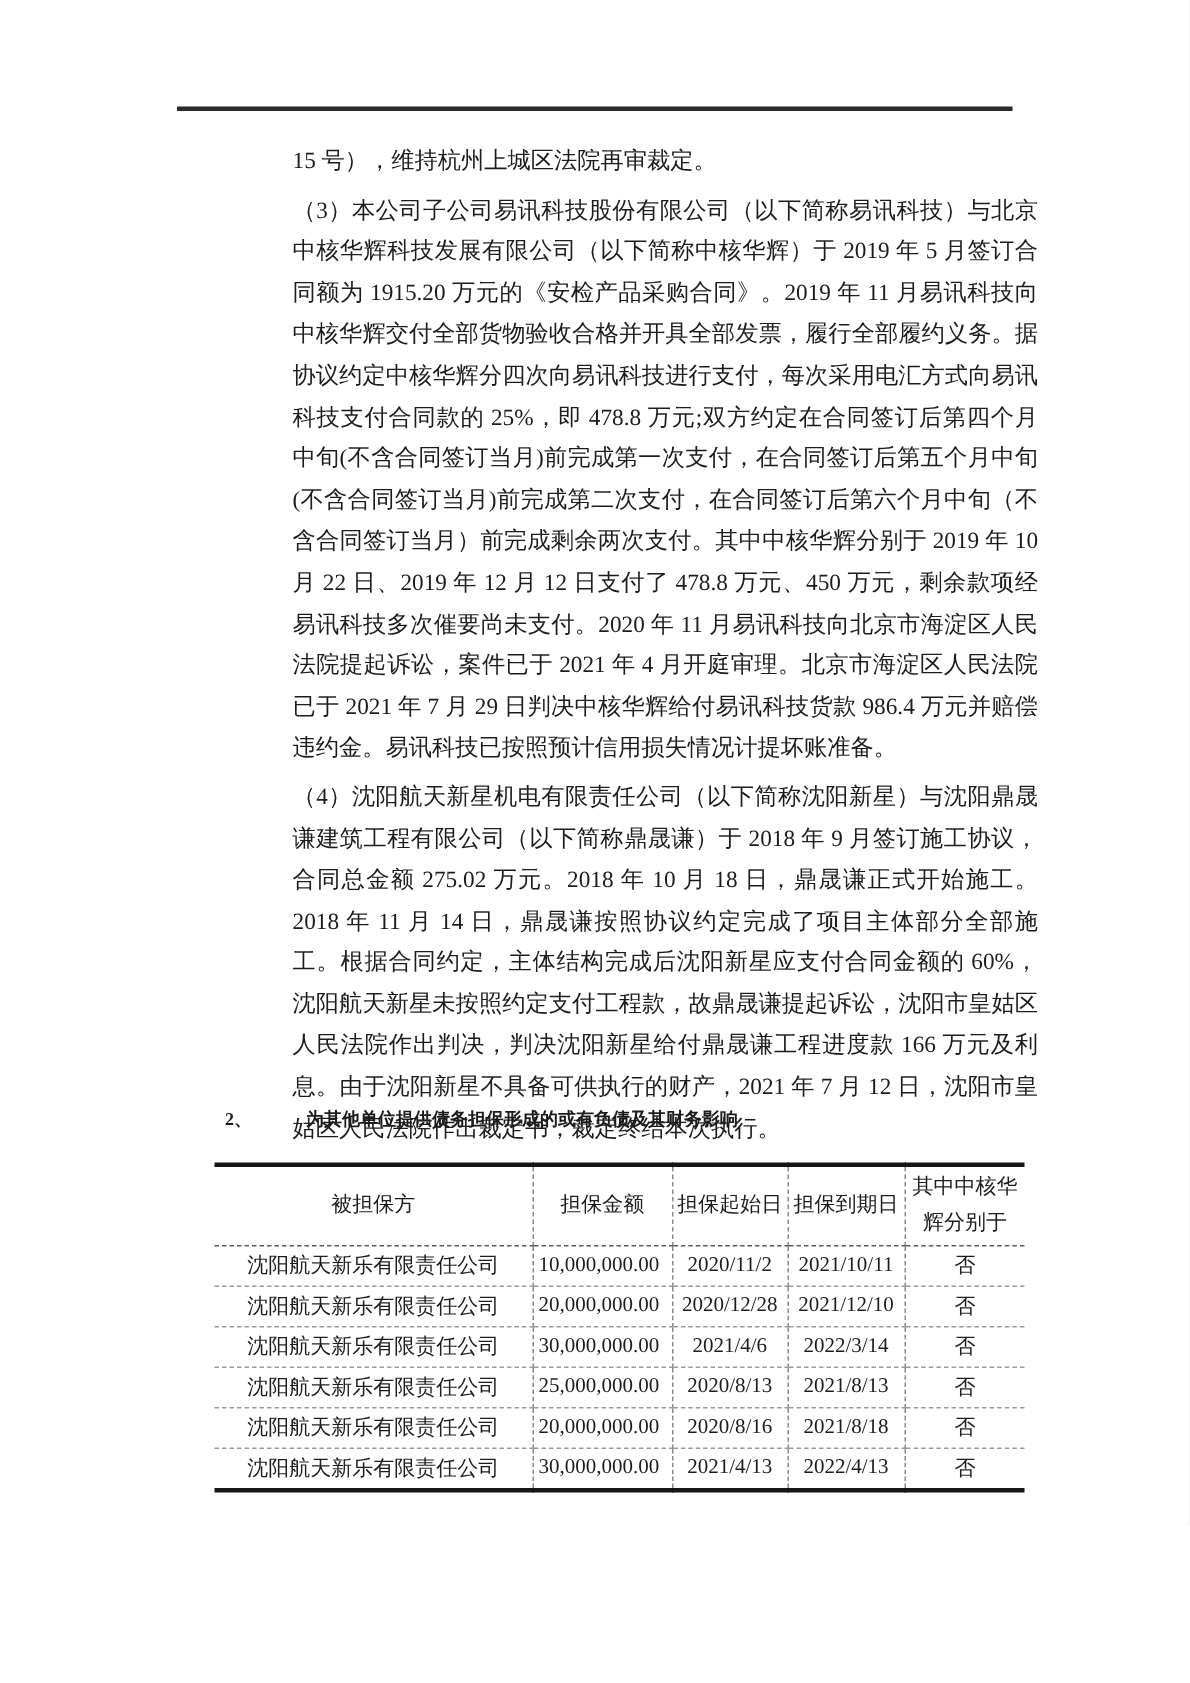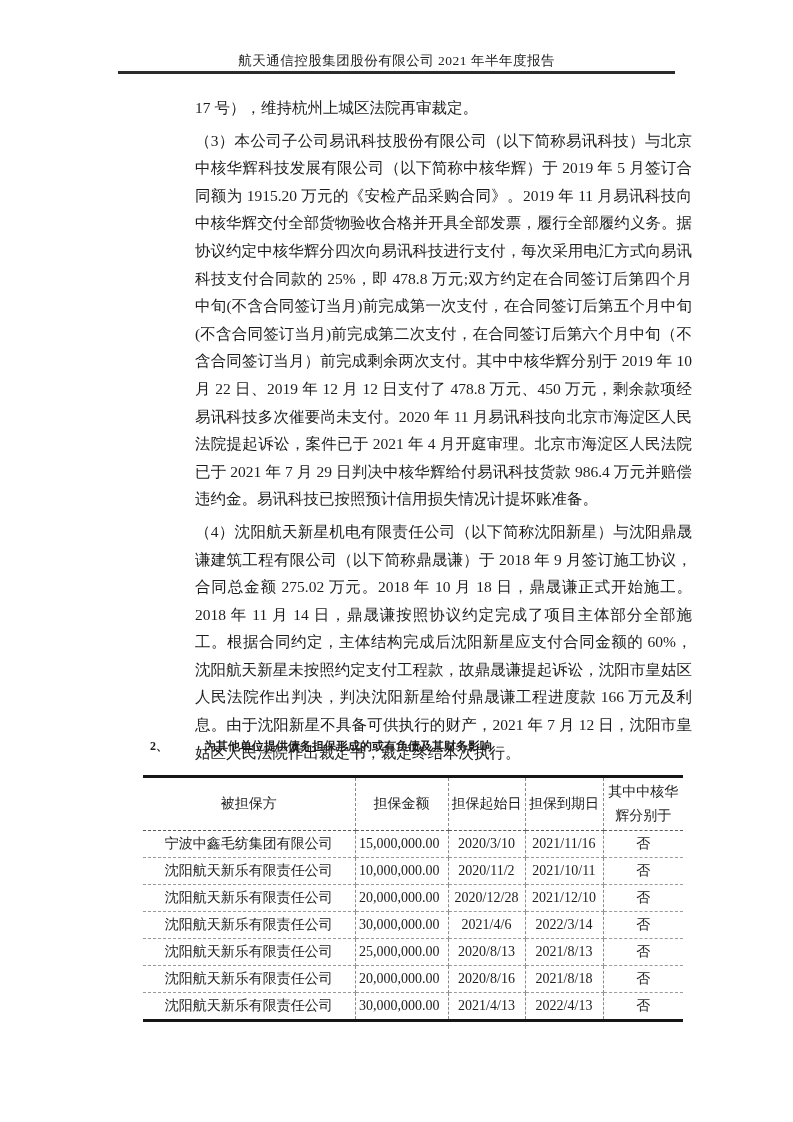--- a/index.html
+++ b/index.html
@@ -109,25 +109,24 @@
     text-align: center;
     font-size: 12.5px;
     color: #222;
   }
 </style>
 </head>
 <body>
 
 <div class="page">
 
-  <div class="running-header">航天通信控股集团股份有限公司 2021 年半年度报告</div>
   <div class="header-rule"></div>
 
   <div class="body-text">
-    <p class="carryover-line">17 号），维持杭州上城区法院再审裁定。</p>
+    <p class="carryover-line">15 号），维持杭州上城区法院再审裁定。</p>
     <p>（3）本公司子公司易讯科技股份有限公司（以下简称易讯科技）与北京中核华辉科技发展有限公司（以下简称中核华辉）于 2019 年 5 月签订合同额为 1915.20 万元的《安检产品采购合同》。2019 年 11 月易讯科技向中核华辉交付全部货物验收合格并开具全部发票，履行全部履约义务。据协议约定中核华辉分四次向易讯科技进行支付，每次采用电汇方式向易讯科技支付合同款的 25%，即 478.8 万元;双方约定在合同签订后第四个月中旬(不含合同签订当月)前完成第一次支付，在合同签订后第五个月中旬(不含合同签订当月)前完成第二次支付，在合同签订后第六个月中旬（不含合同签订当月）前完成剩余两次支付。其中中核华辉分别于 2019 年 10 月 22 日、2019 年 12 月 12 日支付了 478.8 万元、450 万元，剩余款项经易讯科技多次催要尚未支付。2020 年 11 月易讯科技向北京市海淀区人民法院提起诉讼，案件已于 2021 年 4 月开庭审理。北京市海淀区人民法院已于 2021 年 7 月 29 日判决中核华辉给付易讯科技货款 986.4 万元并赔偿违约金。易讯科技已按照预计信用损失情况计提坏账准备。</p>
     <p>（4）沈阳航天新星机电有限责任公司（以下简称沈阳新星）与沈阳鼎晟谦建筑工程有限公司（以下简称鼎晟谦）于 2018 年 9 月签订施工协议，合同总金额 275.02 万元。2018 年 10 月 18 日，鼎晟谦正式开始施工。2018 年 11 月 14 日，鼎晟谦按照协议约定完成了项目主体部分全部施工。根据合同约定，主体结构完成后沈阳新星应支付合同金额的 60%，沈阳航天新星未按照约定支付工程款，故鼎晟谦提起诉讼，沈阳市皇姑区人民法院作出判决，判决沈阳新星给付鼎晟谦工程进度款 166 万元及利息。由于沈阳新星不具备可供执行的财产，2021 年 7 月 12 日，沈阳市皇姑区人民法院作出裁定书，裁定终结本次执行。</p>
   </div>
 
   <div class="section-heading">
     <span class="sec-num">2、</span><span>为其他单位提供债务担保形成的或有负债及其财务影响</span>
   </div>
 
   <table class="guarantee-table">
     <colgroup>
@@ -140,27 +139,20 @@
     <thead>
       <tr>
         <th>被担保方</th>
         <th>担保金额</th>
         <th>担保起始日</th>
         <th>担保到期日</th>
         <th class="h-done">其中中核华辉分别于</th>
       </tr>
     </thead>
     <tbody>
-      <tr>
-        <td>宁波中鑫毛纺集团有限公司</td>
-        <td class="amount">15,000,000.00</td>
-        <td>2020/3/10</td>
-        <td>2021/11/16</td>
-        <td>否</td>
-      </tr>
       <tr>
         <td>沈阳航天新乐有限责任公司</td>
         <td class="amount">10,000,000.00</td>
         <td>2020/11/2</td>
         <td>2021/10/11</td>
         <td>否</td>
       </tr>
       <tr>
         <td>沈阳航天新乐有限责任公司</td>
         <td class="amount">20,000,000.00</td>

